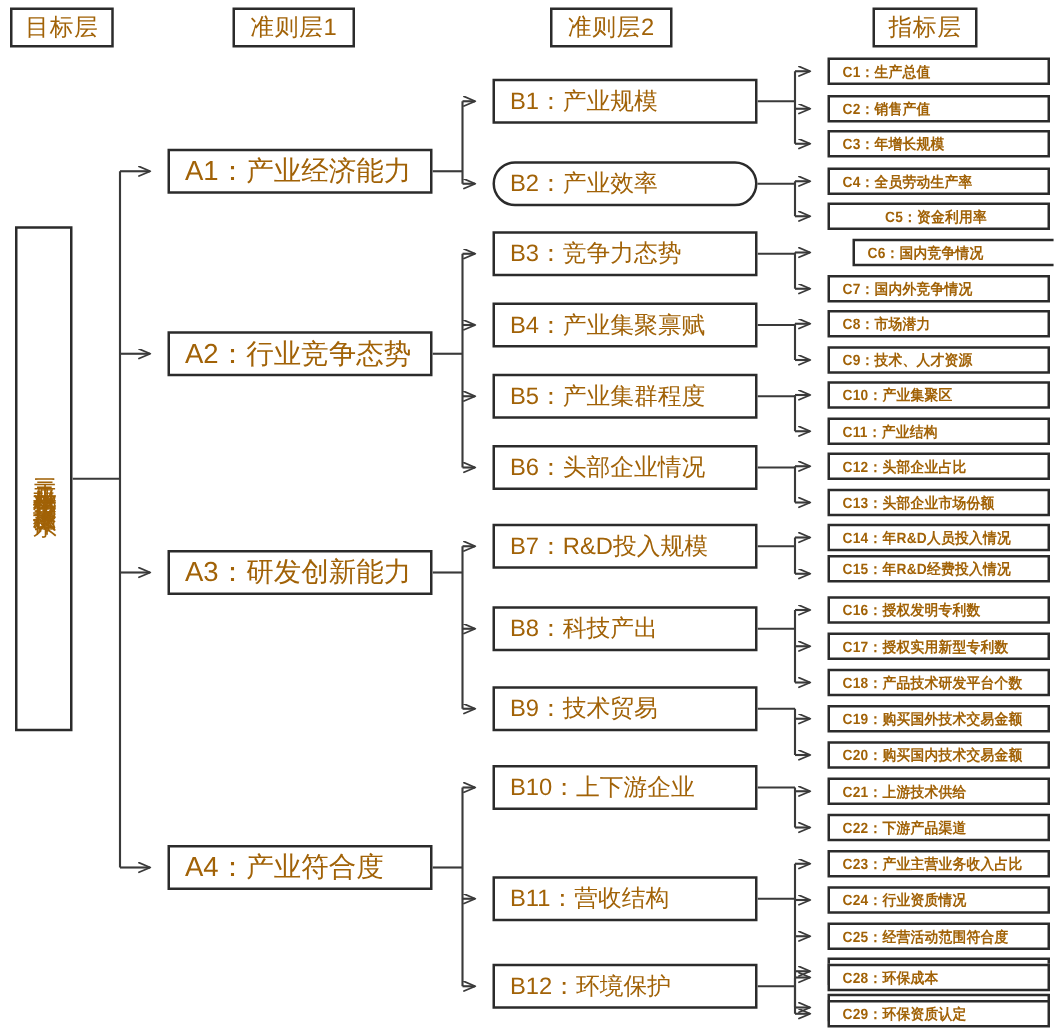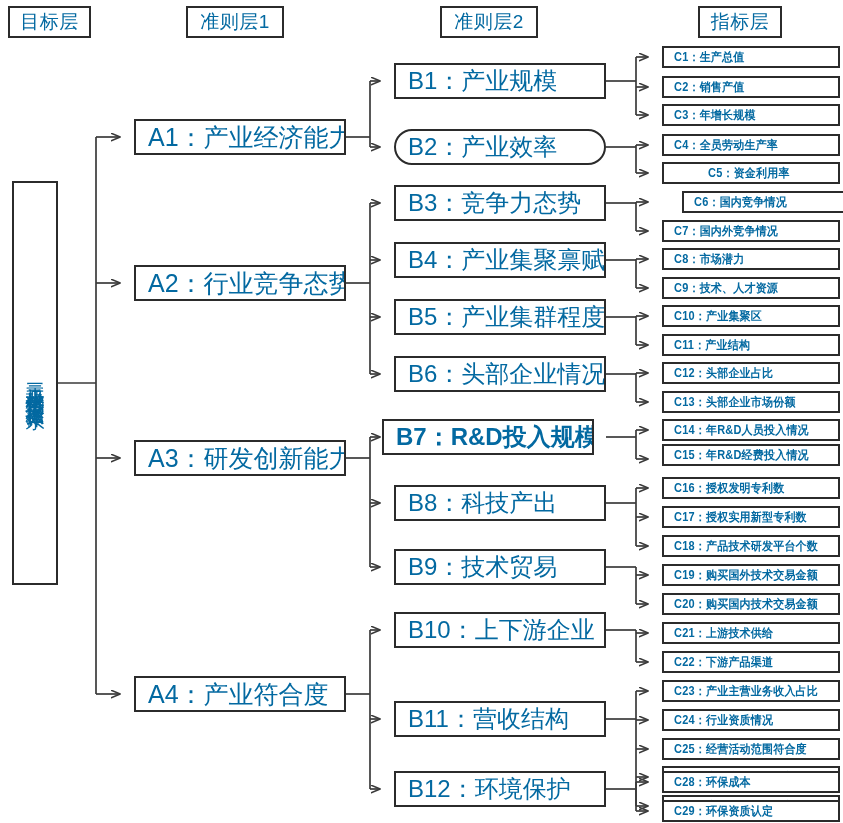--- a/index.html
+++ b/index.html
@@ -8,21 +8,21 @@
     padding: 0;
     background: #ffffff;
   }
   #canvas {
     position: relative;
     width: 843px;
     height: 823px;
     background: #ffffff;
     overflow: hidden;
     font-family: "Liberation Sans", "DejaVu Sans", sans-serif;
-    color: #0369a1;
+    color: #a16207;
   }
   #edges {
     position: absolute;
     left: 0;
     top: 0;
     width: 843px;
     height: 823px;
     pointer-events: none;
   }
   .node {
@@ -51,27 +51,27 @@
     writing-mode: vertical-rl;
     text-orientation: upright;
     font-size: 19px;
     line-height: 1.05;
     letter-spacing: 2px;
     padding: 4px 0;
     white-space: normal;
   }
   
   .node.lvl-a {
-    font-size: 25px;
+    font-size: 22px;
     padding-left: 12px;
     border-width: 2px;
   }
   
   .node.lvl-b {
-    font-size: 24px;
+    font-size: 19px;
     padding-left: 12px;
     border-width: 2px;
   }
   
   .node.lvl-c {
     font-size: 11px;
     padding-left: 10px;
     border-width: 2px;
     font-weight: bold;
     letter-spacing: 0.2px;
@@ -209,21 +209,21 @@
       </div>
       <div class="node lvl-b" style="left: 394px; top: 242px; width: 212px; height: 36px;">
         <span class="lbl">B4：产业集聚禀赋</span>
       </div>
       <div class="node lvl-b" style="left: 394px; top: 299px; width: 212px; height: 36px;">
         <span class="lbl">B5：产业集群程度</span>
       </div>
       <div class="node lvl-b" style="left: 394px; top: 356px; width: 212px; height: 36px;">
         <span class="lbl">B6：头部企业情况</span>
       </div>
-      <div class="node lvl-b" style="left: 382px; top: 419px; width: 212px; height: 36px; font-weight: bold;">
+      <div class="node lvl-b" style="left: 394px; top: 419px; width: 212px; height: 36px;">
         <span class="lbl">B7：R&amp;D投入规模</span>
       </div>
       <div class="node lvl-b" style="left: 394px; top: 485px; width: 212px; height: 36px;">
         <span class="lbl">B8：科技产出</span>
       </div>
       <div class="node lvl-b" style="left: 394px; top: 549px; width: 212px; height: 36px;">
         <span class="lbl">B9：技术贸易</span>
       </div>
       <div class="node lvl-b" style="left: 394px; top: 612px; width: 212px; height: 36px;">
         <span class="lbl">B10：上下游企业</span>

